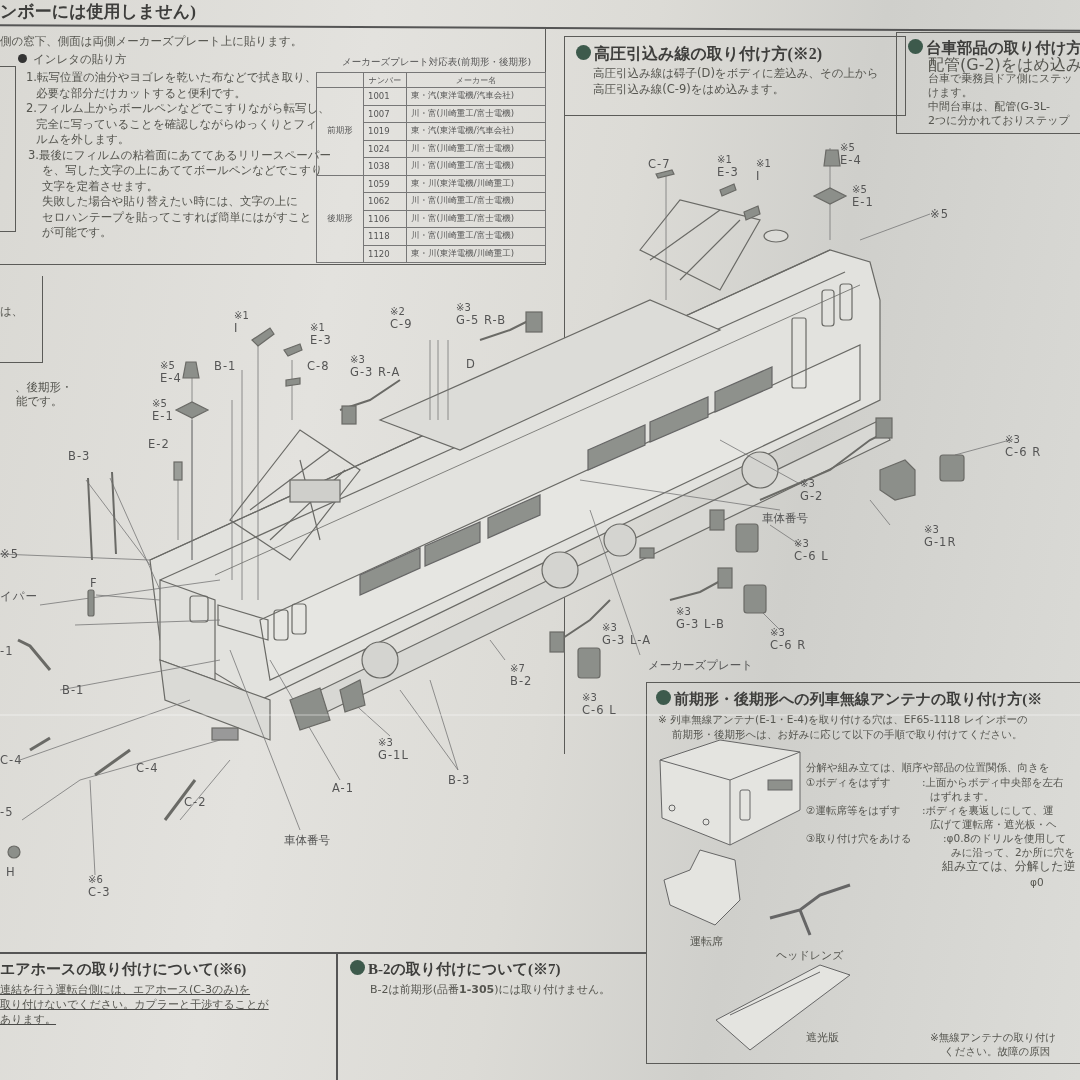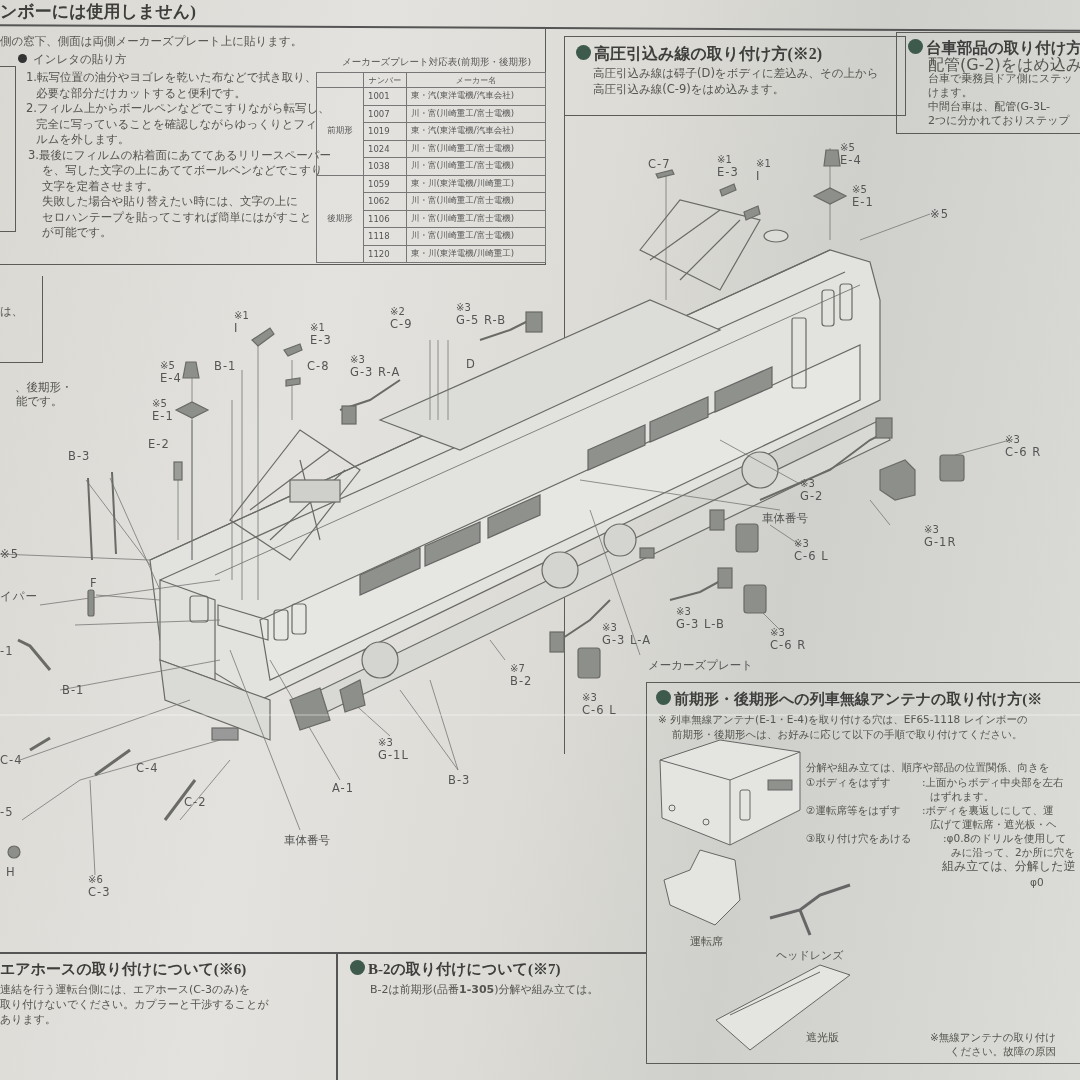--- a/index.html
+++ b/index.html
@@ -368,35 +368,35 @@
     <path d="M770 918 L800 910 L820 895 L850 885" fill="none" stroke-width="3"></path>
     <path d="M800 910 L810 935" fill="none" stroke-width="3"></path>
 
     <path d="M716 1020 L820 965 L850 975 L750 1050 Z"></path>
     <path d="M730 1015 L820 972" fill="none"></path>
   </g>
 </svg>
 <div class="abs txt" style="left:690px;top:934px;font-size:11px;">運転席</div>
 <div class="abs txt" style="left:776px;top:948px;font-size:11px;">ヘッドレンズ</div>
 <div class="abs txt" style="left:806px;top:1030px;font-size:11px;">遮光版</div>
-<div class="abs" style="left:930px;top:1030px;text-align:right;">
+<div class="abs" style="left:930px;top:1030px;">
   <div class="txt" style="font-size:10.5px;line-height:14px">※無線アンテナの取り付け</div>
   <div class="txt" style="font-size:10.5px;line-height:14px;padding-left:14px">ください。故障の原因</div>
 </div>
 
 <div class="abs" style="left:0;top:952px;width:646px;height:1.5px;background:#555;"></div>
 <div class="abs" style="left:336px;top:952px;width:1.5px;height:128px;background:#555;"></div>
 
 <div class="abs hdr" style="left:0;top:960px;font-size:15px;">エアホースの取り付けについて(※6)</div>
-<div class="abs" style="left:0;top:982px;">
+<div class="abs" style="left:0;top:982px;text-decoration:underline;">
   <div class="txt" style="font-size:11px;line-height:15px">連結を行う運転台側には、エアホース(C-3のみ)を</div>
   <div class="txt" style="font-size:11px;line-height:15px">取り付けないでください。カプラーと干渉することが</div>
   <div class="txt" style="font-size:11px;line-height:15px">あります。</div>
 </div>
 
 <div class="abs hdr" style="left:350px;top:960px;font-size:15px;">
   <span class="dot"></span><span>B-2の取り付けについて(※7)</span>
 </div>
 <div class="abs txt" style="left:370px;top:982px;font-size:11px;">
-  <span>B-2は前期形(品番</span><b>1-305</b><span>)分解や組み立ては。</span>
+  <span>B-2は前期形(品番</span><b>1-305</b><span>)には取り付けません。</span>
 </div>
 
 <div class="fold" style="left:0;top:714px;width:1080px;height:2px;"></div>
 
 </body></html>

